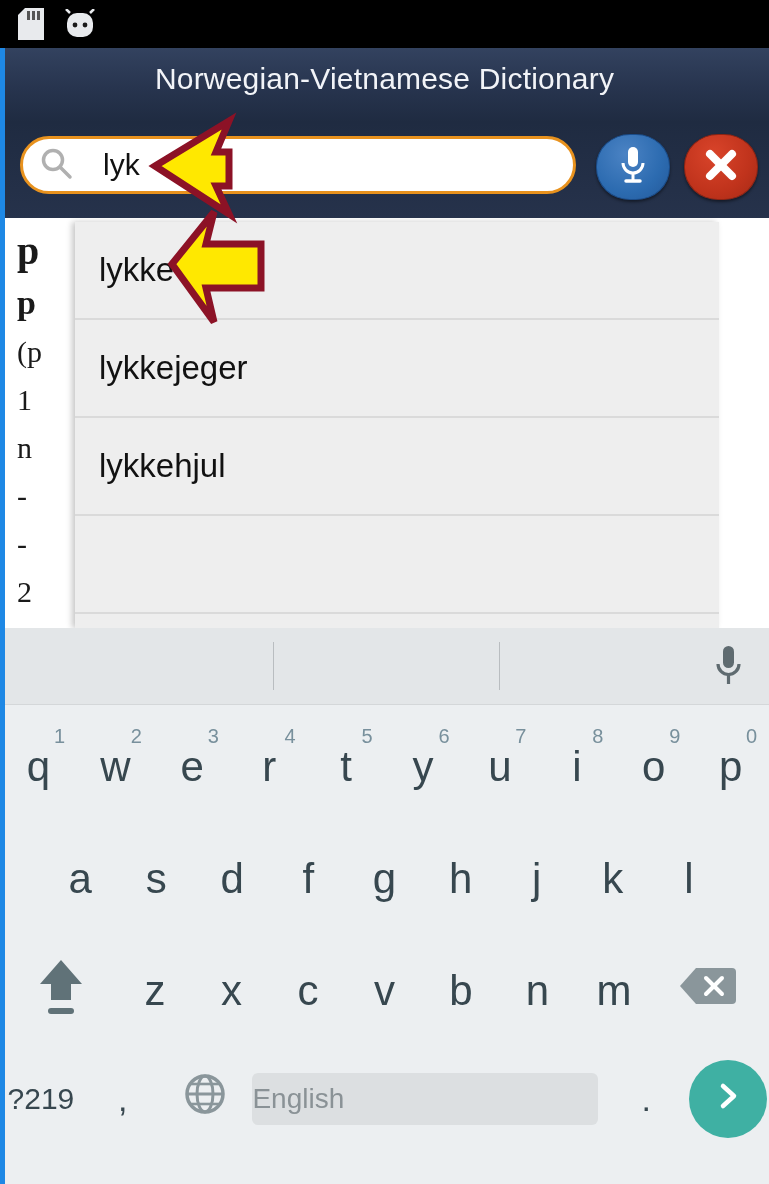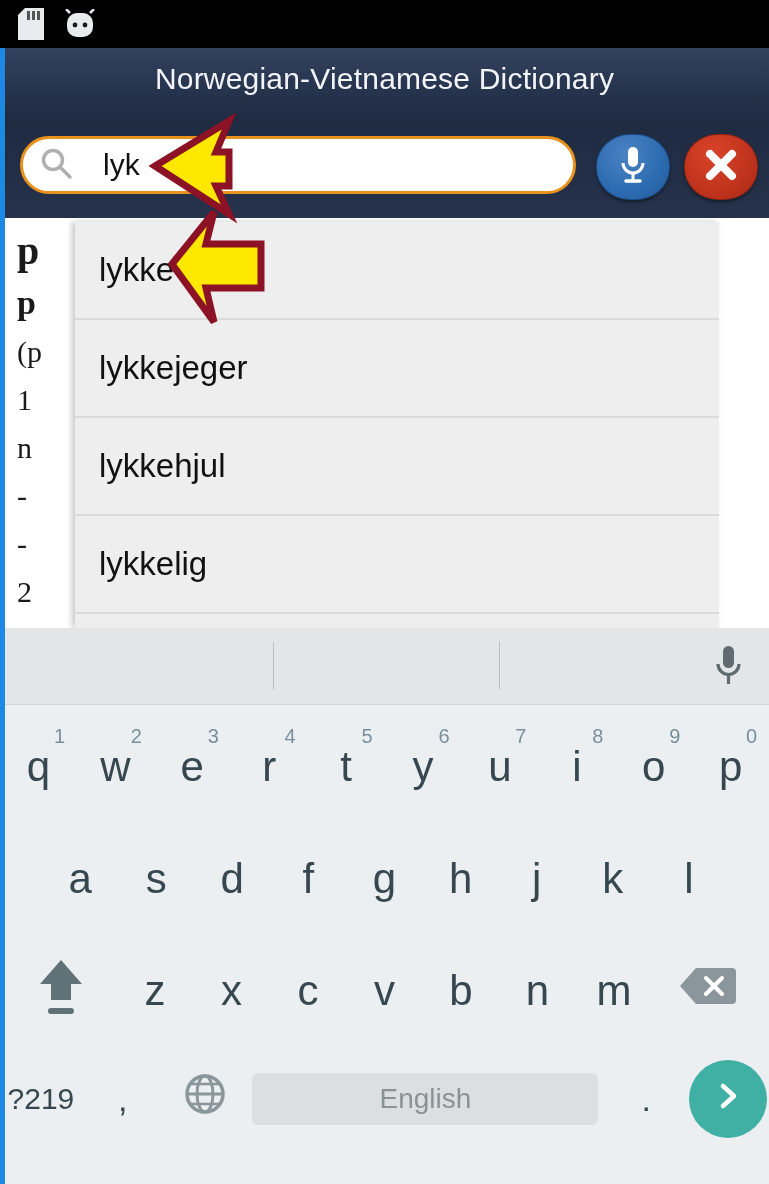--- a/index.html
+++ b/index.html
@@ -223,21 +223,21 @@
   .key-space {
     flex: 4.4;
     display: flex; align-items: center; justify-content: center;
   }
   .spacebar {
     width: 100%;
     max-width: 346px;
     height: 52px;
     background: #dcdfe1;
     border-radius: 6px;
-    display: flex; align-items: center; justify-content: center;
+    display: flex; align-items: center; 
     color: #8a9296;
     font-size: 28px;
   }
   .enter-btn {
     width: 78px; height: 78px;
     border-radius: 50%;
     background: #3fb0a3;
     display: flex; align-items: center; justify-content: center;
   }
   .key-comma, .key-period { font-size: 34px; color: #37474f; }
@@ -269,23 +269,20 @@
 
   <div class="suggestions">
     <div class="sugg-row">
       <span>lykke</span>
     </div>
     <div class="sugg-row">
       <span>lykkejeger</span>
     </div>
     <div class="sugg-row">
       <span>lykkehjul</span>
-    </div>
-    <div class="sugg-row">
-      <span>lykkelig</span>
     </div>
     <div class="sugg-row"></div>
   </div>
 
   <div class="statusbar">
     <div class="sb-left">
       <span>
         <svg width="26" height="32" viewBox="0 0 26 32">
           <path d="M7 0 H26 V32 H0 V7 Z" fill="#e8eaed"></path>
           <rect x="9" y="3" width="3" height="9" fill="#555"></rect>

